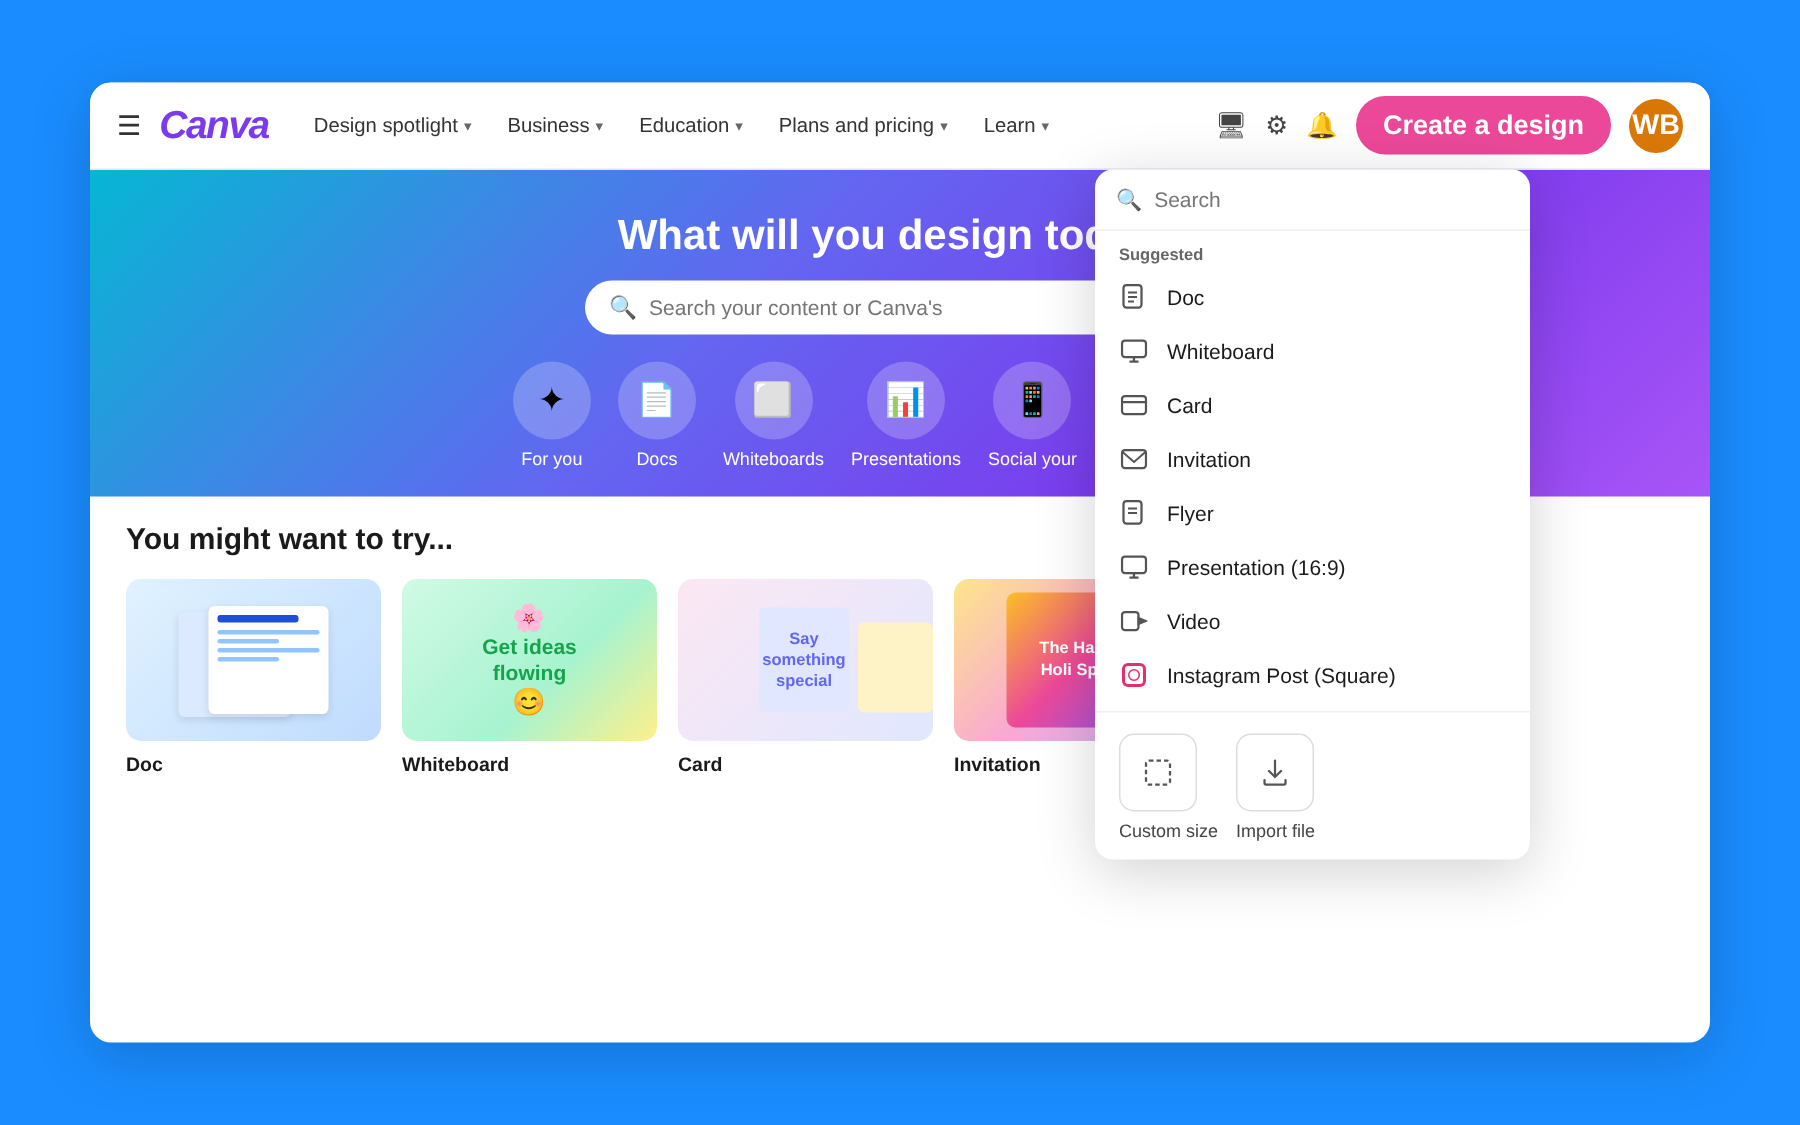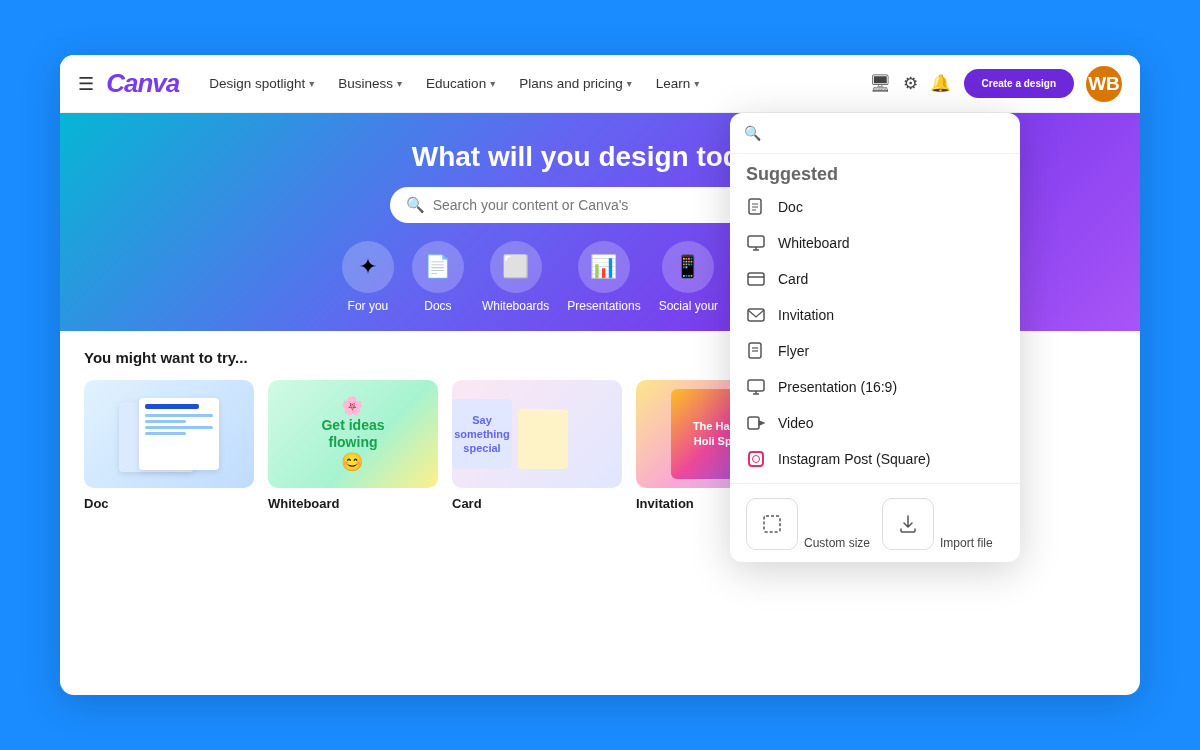--- a/index.html
+++ b/index.html
@@ -70,26 +70,26 @@
       display: flex;
       align-items: center;
       gap: 12px;
     }
     .nav-icon {
       font-size: 17px;
       color: #444;
       cursor: pointer;
     }
     .btn-create {
-      background: #6d28d9;
+      background: #ec4899;
       color: #fff;
       border: none;
       border-radius: 24px;
       padding: 9px 18px;
-      font-size: 10px;
+      font-size: 18px;
       font-weight: 600;
       cursor: pointer;
       white-space: nowrap;
     }
     .avatar {
       width: 36px;
       height: 36px;
       border-radius: 50%;
       background: #d97706;
       color: #fff;
@@ -160,21 +160,21 @@
       color: #fff;
       font-size: 12px;
       font-weight: 500;
     }
 
     
     .suggestions-section {
       padding: 18px 24px 0;
     }
     .suggestions-title {
-      font-size: 15px;
+      font-size: 20px;
       font-weight: 700;
       color: #1a1a1a;
       margin-bottom: 14px;
     }
     .cards-row {
       display: flex;
       gap: 14px;
     }
     .card-item {
       display: flex;
@@ -200,21 +200,21 @@
       background: linear-gradient(135deg, #d1fae5 0%, #a7f3d0 60%, #fef08a 100%);
       display: flex;
       align-items: center;
       justify-content: center;
       flex-direction: column;
     }
     .card-thumb-card {
       background: linear-gradient(135deg, #fce7f3 0%, #e0e7ff 100%);
       display: flex;
       align-items: center;
-      justify-content: flex-start;
+      justify-content: flex-end;
     }
     .card-thumb-inv {
       background: linear-gradient(135deg, #fde68a 0%, #f9a8d4 50%, #c4b5fd 100%);
       display: flex;
       align-items: center;
       justify-content: center;
     }
     .card-label {
       font-size: 13px;
       font-weight: 600;
@@ -328,21 +328,21 @@
     }
     .dropdown-search input {
       border: none;
       outline: none;
       font-size: 14px;
       color: #555;
       flex: 1;
     }
     .dropdown-search .search-icon { color: #aaa; font-size: 14px; }
     .dropdown-section-title {
-      font-size: 18px;
+      font-size: 11px;
       font-weight: 600;
       color: #666;
       padding: 10px 16px 4px;
     }
     .dropdown-item {
       display: flex;
       align-items: center;
       gap: 12px;
       padding: 8px 16px;
       cursor: pointer;
@@ -371,22 +371,22 @@
       font-weight: 700;
       color: #1a1a1a;
       margin-bottom: 10px;
     }
     .media-buttons {
       display: flex;
       gap: 12px;
     }
     .media-btn {
       display: flex;
-      flex-direction: row;
-      align-items: flex-end;
+      flex-direction: column;
+      align-items: flex-start;
       gap: 6px;
       cursor: pointer;
     }
     .media-btn-circle {
       width: 52px;
       height: 52px;
       border: 1.5px solid #ddd;
       border-radius: 10px;
       display: flex;
       align-items: center;
@@ -550,20 +550,21 @@
         <div class="card-thumb card-extra" style="opacity:0.7;"></div>
         <span class="card-label"></span>
       </div>
     </div>
   </div>
 
   <div class="dropdown-overlay">
 
     <div class="dropdown-search">
       <span class="search-icon">🔍</span>
+      <input type="text" placeholder="Search" style="">
     </div>
 
     <div class="dropdown-section-title">Suggested</div>
 
     <div class="dropdown-item">
       <span class="dropdown-item-icon">
         <svg width="18" height="18" viewBox="0 0 18 18" fill="none">
             <rect x="2" y="1" width="12" height="15" rx="2" stroke="#555" stroke-width="1.5"></rect>
             <line x1="5" y1="6" x2="11" y2="6" stroke="#555" stroke-width="1.2"></line>
             <line x1="5" y1="9" x2="11" y2="9" stroke="#555" stroke-width="1.2"></line>

